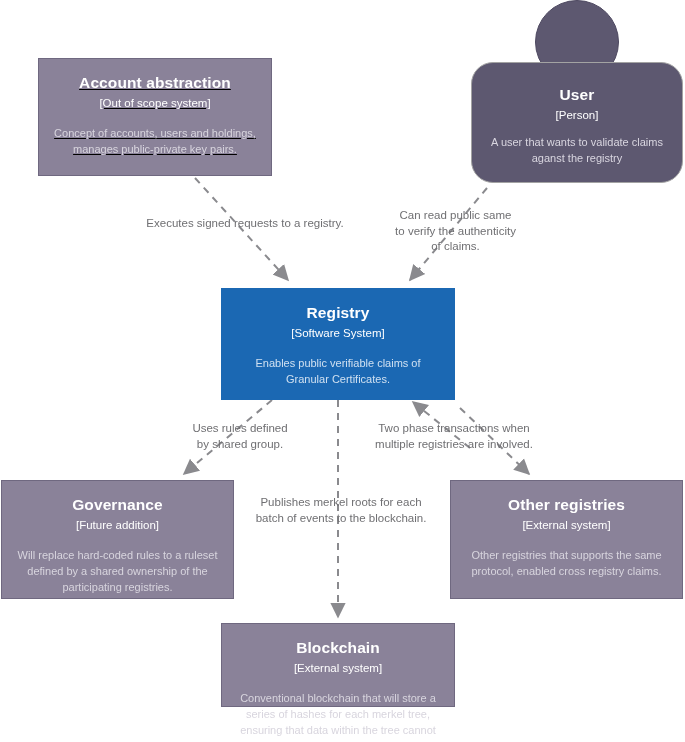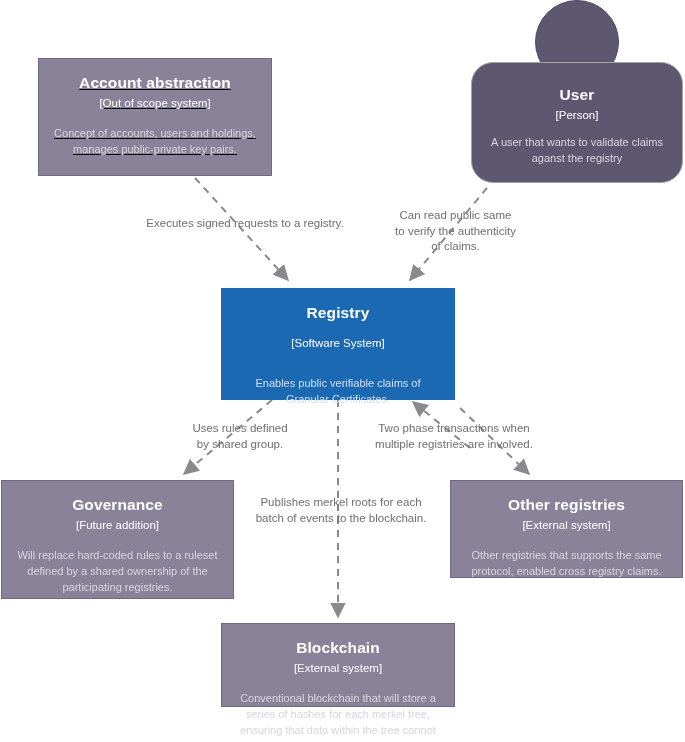--- a/index.html
+++ b/index.html
@@ -32,21 +32,20 @@
     align-items: center;
     text-align: center;
     padding: 14px 12px 10px 12px;
   }
   .node.system {
     background: #8a8299;
   }
   .node.focus {
     background: #1b68b3;
     border: 1px solid #1b68b3;
-    gap: 10px;
   }
   .node-title {
     color: #ffffff;
     font-weight: bold;
     font-size: 15.5px;
     line-height: 1.25;
     letter-spacing: 0.1px;
   }
   .node-type {
     color: #ffffff;
@@ -161,21 +160,21 @@
     <div class="node-type">[Software System]</div>
     <div class="node-desc">Enables public verifiable claims of Granular Certificates.</div>
   </div>
 
   <div class="node system" id="node-governance" style="left:1px; top:480px; width:233px; height:119px;">
     <div class="node-title">Governance</div>
     <div class="node-type">[Future addition]</div>
     <div class="node-desc">Will replace hard-coded rules to a ruleset defined by a shared ownership of the participating registries.</div>
   </div>
 
-  <div class="node system" id="node-other-registries" style="left:450px; top:480px; width:233px; height:98px;">
+  <div class="node system" id="node-other-registries" style="left:450px; top:480px; width:233px; height:119px;">
     <div class="node-title">Other registries</div>
     <div class="node-type">[External system]</div>
     <div class="node-desc">Other registries that supports the same protocol, enabled cross registry claims.</div>
   </div>
 
   <div class="node system" id="node-blockchain" style="left:221px; top:623px; width:234px; height:84px;">
     <div class="node-title">Blockchain</div>
     <div class="node-type">[External system]</div>
     <div class="node-desc">Conventional blockchain that will store a series of hashes for each merkel tree, ensuring that data within the tree cannot be changed without it being visible.</div>
   </div>

